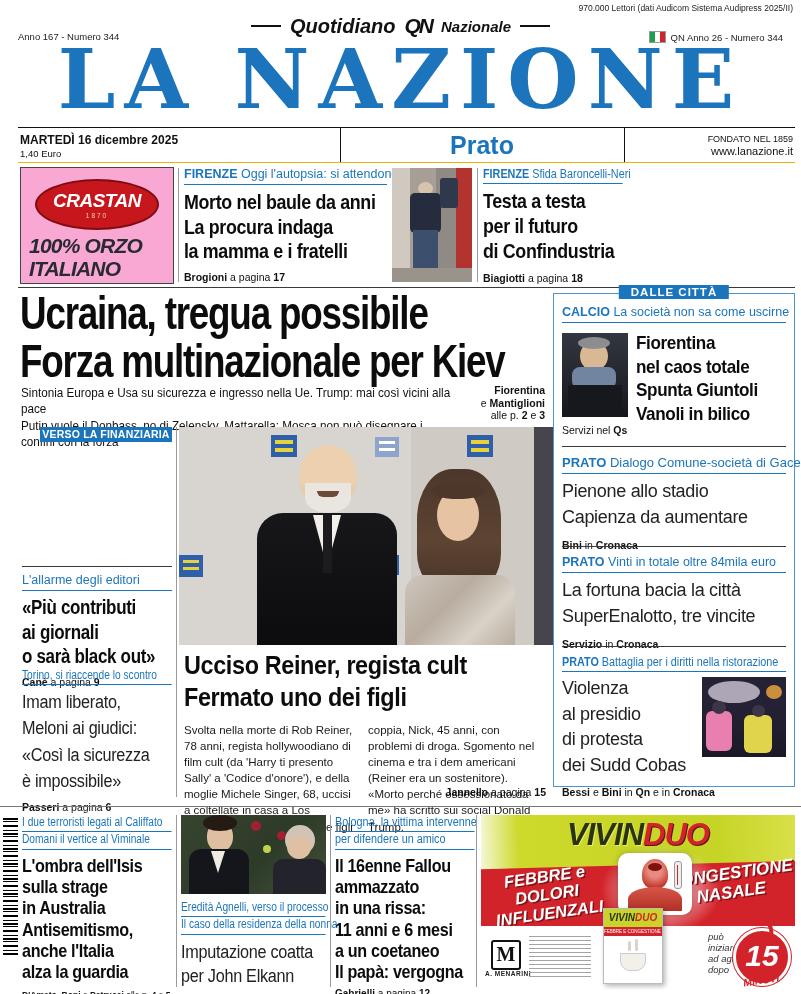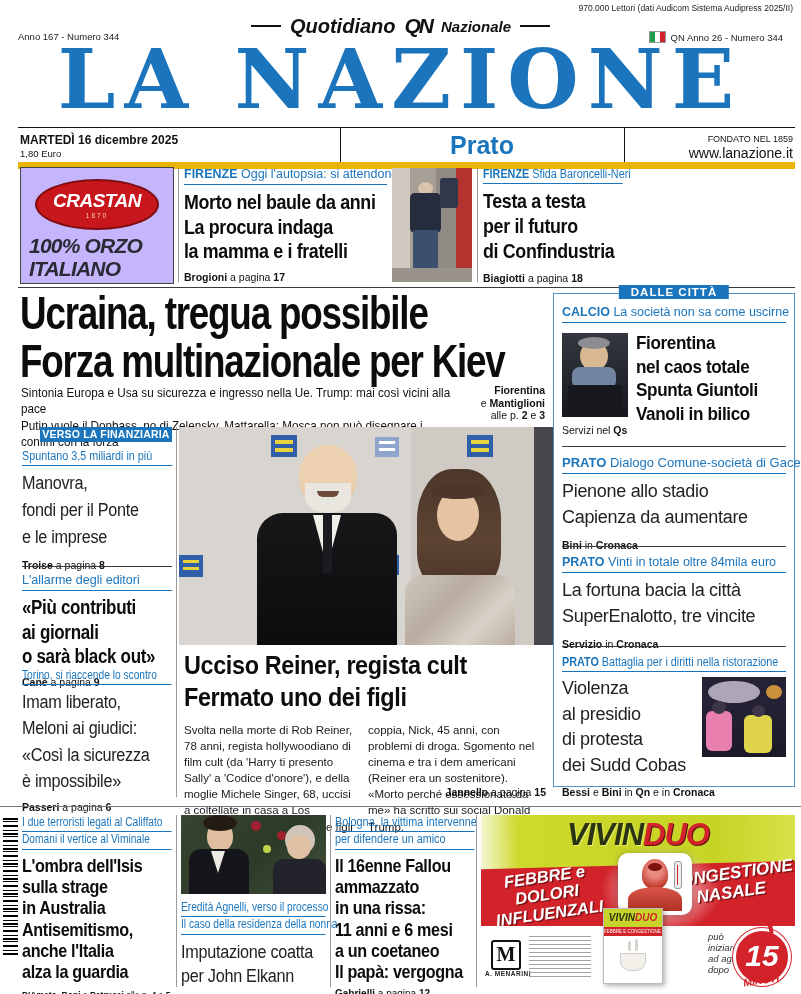--- a/index.html
+++ b/index.html
@@ -12,21 +12,21 @@
   .kline{display:block;color:#1b75bc;font-size:12px;line-height:1.2;border-bottom:1.5px solid #1b75bc;
          padding-bottom:2px;margin-bottom:3px;white-space:nowrap;}
   .hl{color:#0c0c0c;font-weight:800;white-space:pre-line;letter-spacing:-.4px;}
   .hlight{color:#222;font-weight:400;white-space:pre-line;letter-spacing:-.3px;}
   .byline{font-size:10.5px;color:#111;}
   .badge{background:#1b75bc;color:#fff;font-weight:800;text-align:center;}
   .sx90{transform:scaleX(.90);transform-origin:left top;width:111%;}
   .sx85{transform:scaleX(.85);transform-origin:left top;width:117%;}
   .sx80{transform:scaleX(.80);transform-origin:left top;width:125%;}
   .photo{overflow:hidden;position:absolute;}
-  .adbox{border:1.5px solid #222;background:#c4b5fd;}
+  .adbox{border:1.5px solid #222;background:#f9a8d4;}
   .prelog{white-space:pre-line;}
 </style>
 </head>
 <body>
 
 <div id="page">
 
   <div class="abs" style="top:3px;right:8px;font-size:8.5px;color:#222;">970.000 Lettori  (dati Audicom Sistema Audipress 2025/II)</div>
   <div class="abs" style="top:14px;left:0;width:100%;display:flex;align-items:center;justify-content:center;gap:9px;">
     <div style="width:30px;height:2px;background:#111;"></div>
@@ -40,28 +40,28 @@
     <span style="display:inline-flex;width:15px;height:10px;border:.5px solid #999;">
       <span style="flex:1;background:#1e9e4a;"></span>
         <span style="flex:1;background:#fff;"></span>
         <span style="flex:1;background:#d2232a;"></span>
     </span>
     <span>QN Anno 26 - Numero 344</span>
   </div>
 
   <div class="abs" style="top:38px;left:0;width:100%;text-align:center;font-family:'DejaVu Serif','Liberation Serif',serif;font-weight:bold;font-size:82px;line-height:1;color:#1c74bc;letter-spacing:9px;">LA NAZIONE</div>
 
-  <div class="abs" style="top:127px;left:18px;width:777px;height:34px;border-top:1.5px solid #111;border-bottom:7px solid #eab308;">
+  <div class="abs" style="top:127px;left:18px;width:777px;height:34px;border-top:1.5px solid #111;border-bottom:1px solid #eab308;">
     <div class="abs rule-v" style="left:322px;top:0;height:34px;background:#111;"></div>
     <div class="abs rule-v" style="left:606px;top:0;height:34px;background:#111;"></div>
     <div class="abs" style="top:5px;left:2px;font-weight:800;font-size:12px;">MARTEDÌ 16 dicembre 2025</div>
-    <div class="abs" style="top:20px;left:2px;font-size:9.5px;">1,80 Euro</div>
+    <div class="abs" style="top:20px;left:2px;font-size:9.5px;">1,40 Euro</div>
     <div class="abs" style="top:3px;left:322px;width:284px;text-align:center;font-weight:800;font-size:25px;color:#1b75bc;">Prato</div>
     <div class="abs" style="top:6px;right:2px;font-size:9px;text-align:right;">FONDATO NEL 1859</div>
-    <div class="abs" style="top:17px;right:2px;font-size:14px;text-align:right;">www.lanazione.it</div>
+    <div class="abs" style="top:17px;right:2px;font-size:11px;text-align:right;">www.lanazione.it</div>
   </div>
 
   <div class="abs adbox" style="left:20px;top:167px;width:152px;height:115px;border-color:#444;">
     <div class="abs" style="left:14px;top:11px;width:120px;height:47px;background:#c8161d;border-radius:50%;border:2.5px solid #7e0d12;display:flex;flex-direction:column;align-items:center;justify-content:center;">
       <span style="color:#fff;font-weight:800;font-style:italic;font-size:19px;letter-spacing:-.5px;">CRASTAN</span>
       <span style="color:#f2d9a0;font-size:6.5px;letter-spacing:2px;">1870</span>
     </div>
     <div class="abs prelog" style="left:8px;top:66px;width:140px;font-weight:800;font-style:italic;font-size:21px;line-height:1.1;color:#2a2a33;letter-spacing:-.8px;">100% ORZO
 ITALIANO</div>
   </div>
@@ -102,27 +102,20 @@
   <div class="abs prelog sx90" style="left:21px;top:385px;width:485px;font-size:13px;line-height:1.25;color:#111;">Sintonia Europa e Usa su sicurezza e ingresso nella Ue. Trump: mai così vicini alla pace
 Putin vuole il Donbass, no di Zelensky. Mattarella: Mosca non può disegnare i confini con la forza</div>
   <div class="abs" style="left:455px;top:384px;width:90px;text-align:right;font-size:10.5px;line-height:1.2;">
     <div><span class="sb">Fiorentina</span></div>
     <div><span>e </span><span class="sb">Mantiglioni</span></div>
     <div><span>alle p. </span><span class="sb">2</span><span> e </span><span class="sb">3</span></div>
   </div>
 
   <div class="abs badge" style="left:40px;top:427px;width:132px;height:15px;font-size:10.5px;line-height:15px;letter-spacing:.2px;">VERSO LA FINANZIARIA</div>
 
-  <div class="abs" style="left:22px;top:449px;width:150px;">
-    <span class="kline sx90" style="font-size:12px;"><span>Spuntano 3,5 miliardi in più</span></span>
-    <div class="hlight sx90" style="font-size:18px;line-height:1.5;margin-top:4px;">Manovra,
-fondi per il Ponte
-e le imprese</div>
-    <div class="byline" style="margin-top:8px;"><span class="sb">Troise</span><span> a pagina </span><span class="sb">8</span></div>
-  </div>
   <div class="abs rule-h" style="left:22px;top:566px;width:150px;"></div>
 
   <div class="abs" style="left:22px;top:573px;width:150px;">
     <span class="kline" style="font-size:12.5px;"><span>L'allarme degli editori</span></span>
     <div class="hl sx85" style="font-size:20px;line-height:1.23;margin-top:4px;">«Più contributi
 ai giornali
 o sarà black out»</div>
     <div class="byline" style="margin-top:7px;"><span class="sb">Canè</span><span> a pagina </span><span class="sb">9</span></div>
   </div>
 

